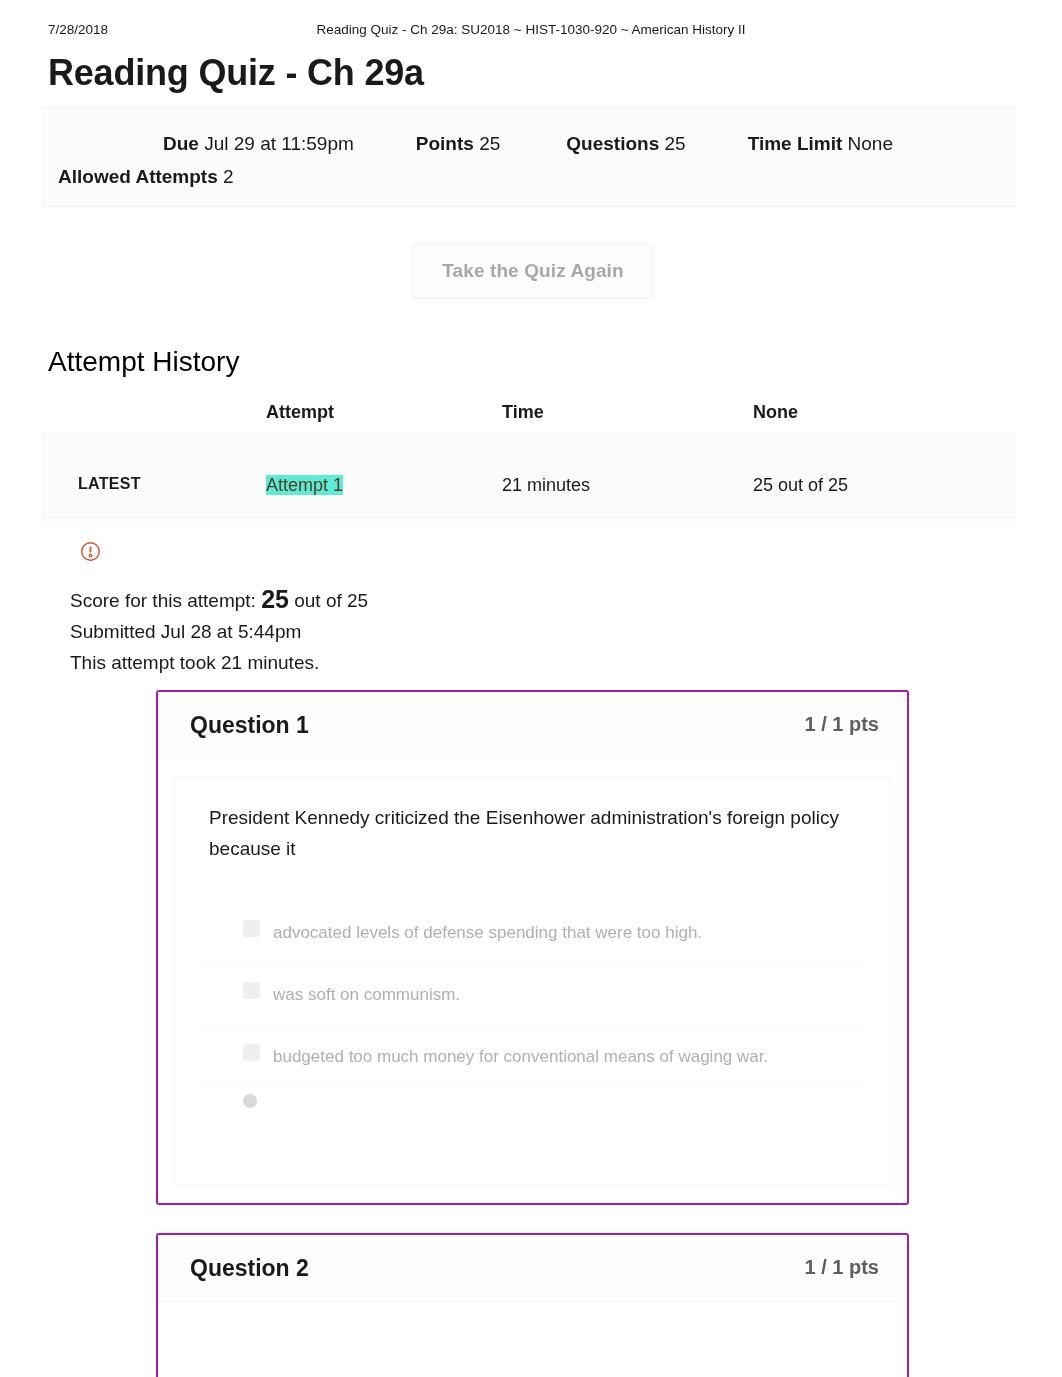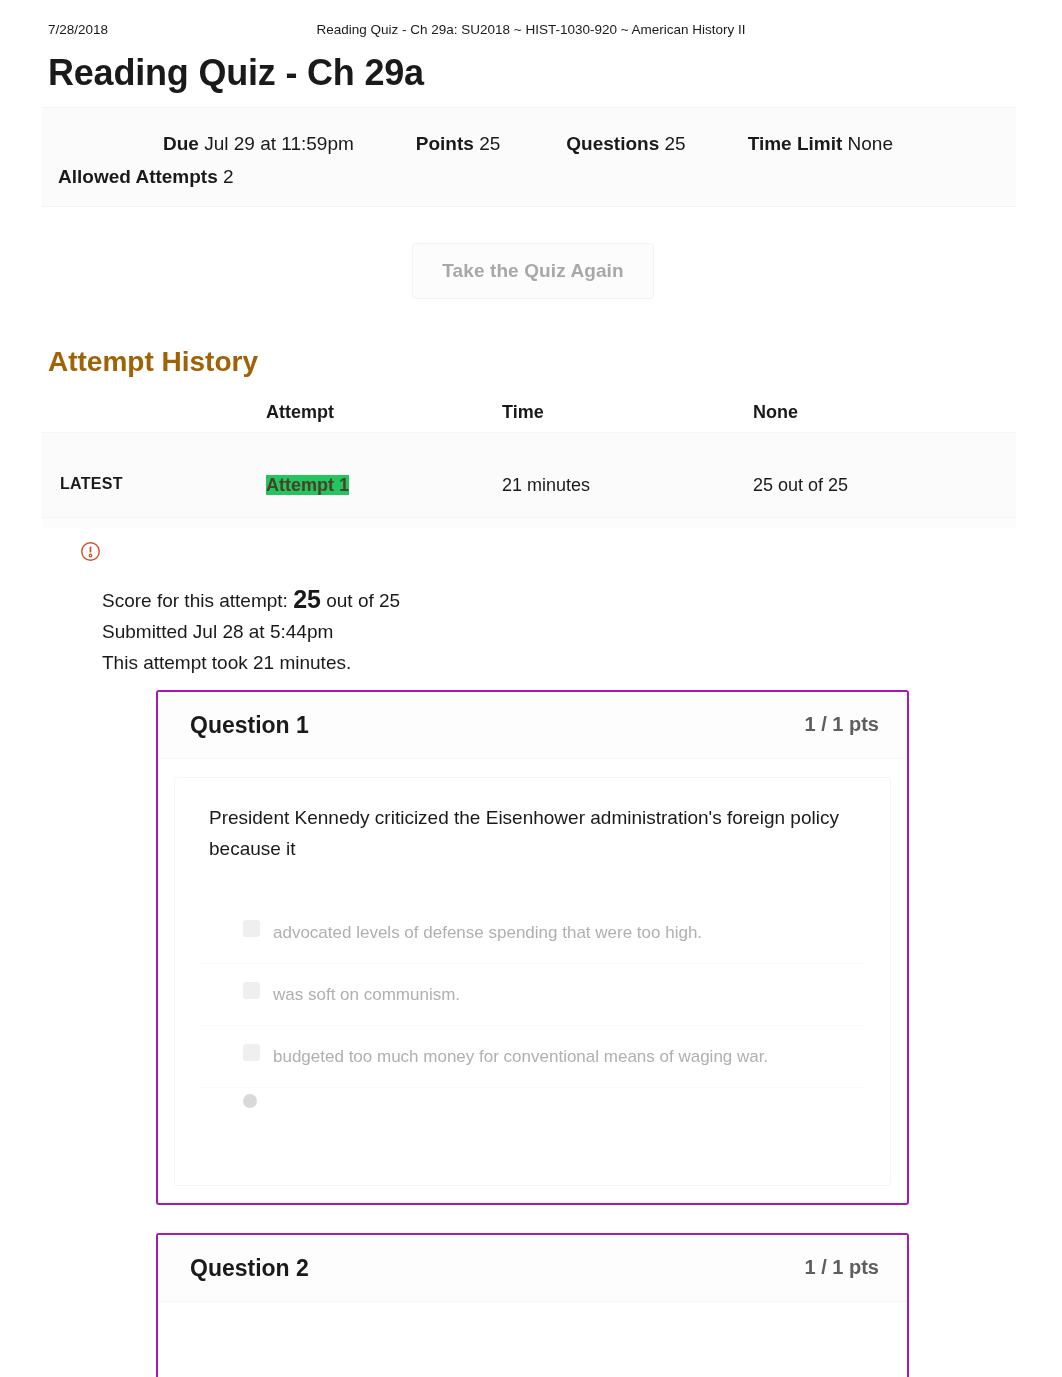--- a/index.html
+++ b/index.html
@@ -105,22 +105,22 @@
     padding: 0;
     box-shadow: 0 0 6px rgba(0,0,0,0.018);
   }
 
   
   .attempt-history-title {
     position: absolute;
     top: 346px;
     left: 48px;
     font-size: 28px;
-    font-weight: bold;
-    color: #a16207;
+    font-weight: normal;
+    color: #000000;
     margin: 0;
   }
   .attempt-table {
     position: absolute;
     top: 398px;
     left: 42px;
     width: 974px;
   }
   .at-head {
     position: relative;
@@ -140,29 +140,29 @@
   }
   .at-head .at-cell {
     font-weight: bold;
     color: #1a1a1a;
     top: 4px;
   }
   .at-body-band .at-cell {
     top: 42px;
     color: #1a1a1a;
   }
-  .at-c-latest { left: 18px; font-weight: bold; font-size: 16px; letter-spacing: 0.3px; }
+  .at-c-latest { left: 36px; font-weight: bold; font-size: 16px; letter-spacing: 0.3px; }
   .at-c-attempt { left: 224px; }
   .at-c-time { left: 460px; }
   .at-c-score { left: 711px; }
   .attempt-link {
     color: #4b4029;
-    font-weight: bold;
+    font-weight: normal;
     text-decoration: none;
-    background: #22c55e;
+    background: #5eead4;
   }
   .at-bottom-spacer {
     position: absolute;
     top: 518px;
     left: 42px;
     width: 974px;
     height: 10px;
     background: #fcfcfc;
   }
 
@@ -187,21 +187,20 @@
 
   
   .score-summary {
     position: absolute;
     top: 584px;
     left: 70px;
     width: 760px;
     font-size: 19px;
     color: #1a1a1a;
     line-height: 31px;
-    margin-left: 32px;
   }
   .score-line { white-space: nowrap; }
   .score-big {
     font-size: 25px;
     font-weight: bold;
     vertical-align: -1px;
   }
 
   
   .question-card {

